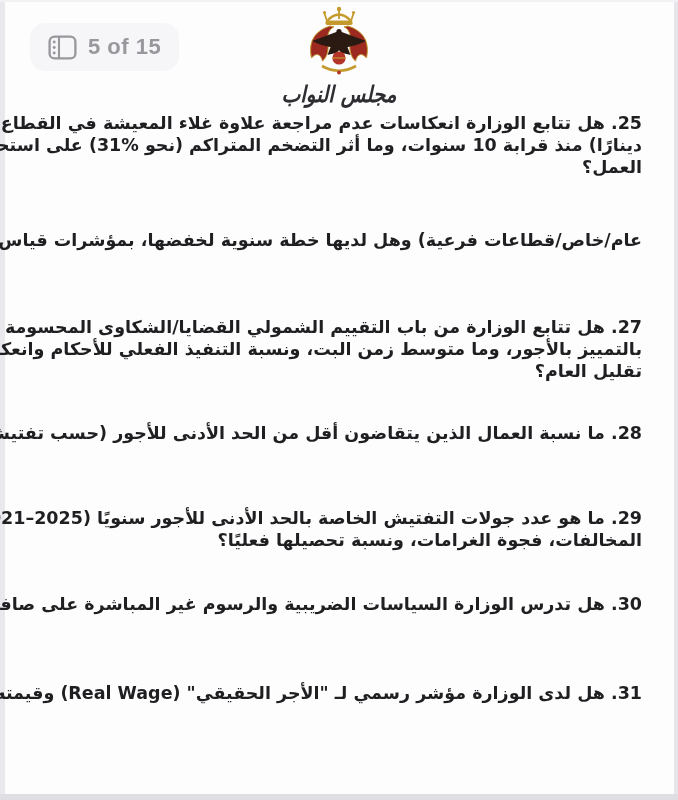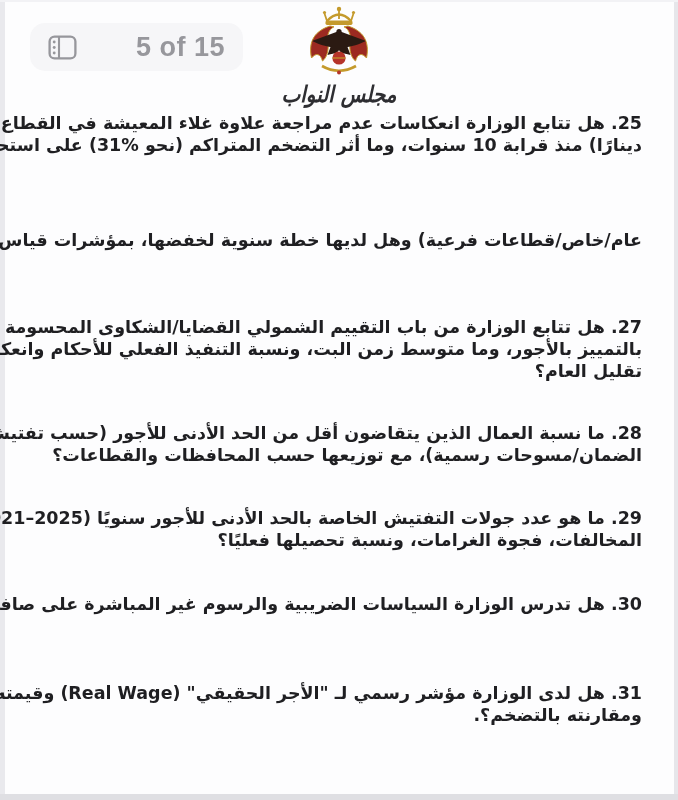--- a/index.html
+++ b/index.html
@@ -20,22 +20,22 @@
   
   .page-indicator{
     position:absolute;left:30px;top:23px;height:48px;
     display:flex;align-items:center;gap:11px;
     padding:0 18px;border-radius:15px;
     background:#f6f6f8;
     cursor:pointer;
   }
   .page-indicator .label{
     font-family:"Liberation Sans","DejaVu Sans",sans-serif;
-    font-size:27px;font-weight:600;color:#97979c;
-    letter-spacing:.5px;white-space:nowrap;margin-left:48px;
+    font-size:22px;font-weight:600;color:#97979c;
+    letter-spacing:.5px;white-space:nowrap;
   }
   .page-indicator svg{display:block;}
 
   
   .emblem-wrap{
     position:absolute;top:5px;left:0;right:0;
     text-align:center;
     font-style:italic;
   }
   .emblem-wrap svg{display:block;margin:0 auto;}
@@ -108,44 +108,43 @@
 
       <path d="M25,61 Q42,70.5 59,61" fill="none" stroke-width="2.6" stroke="#c49a2c"></path>
       <circle cx="42" cy="67.5" r="2" fill="#b5342a"></circle>
     </svg>
     <div class="calligraphy">مجلس النواب</div>
   </div>
 
   <div class="question q25">
     <div class="q-line">25. هل تتابع الوزارة انعكاسات عدم مراجعة علاوة غلاء المعيشة في القطاع العام (135</div>
     <div class="q-line">دينارًا) منذ قرابة 10 سنوات، وما أثر التضخم المتراكم (نحو %31) على استحداث فرص</div>
+    <div class="q-line">العمل؟</div>
   </div>
 
   <div class="question q26">
     <div class="q-line">عام/خاص/قطاعات فرعية) وهل لديها خطة سنوية لخفضها، بمؤشرات قياس واضحه؟</div>
   </div>
 
   <div class="question q27">
     <div class="q-line">27. هل تتابع الوزارة من باب التقييم الشمولي القضايا/الشكاوى المحسومة سنويًا المتعلقة</div>
     <div class="q-line">بالتمييز بالأجور، وما متوسط زمن البت، ونسبة التنفيذ الفعلي للأحكام وانعكاس ذلك على</div>
     <div class="q-line">تقليل العام؟</div>
   </div>
 
   <div class="question q28">
     <div class="q-line">28. ما نسبة العمال الذين يتقاضون أقل من الحد الأدنى للأجور (حسب تفتيش الوزارة/بيانات</div>
-    <div class="q-line">الضمان/مسوحات رسمية)، مع توزيعها حسب المحافظات والقطاعات؟</div>
   </div>
 
   <div class="question q29">
     <div class="q-line">29. ما هو عدد جولات التفتيش الخاصة بالحد الأدنى للأجور سنويًا ‪(2021–2025)‬، وعدد</div>
     <div class="q-line">المخالفات، فجوة الغرامات، ونسبة تحصيلها فعليًا؟</div>
   </div>
 
   <div class="question q30">
     <div class="q-line">30. هل تدرس الوزارة السياسات الضريبية والرسوم غير المباشرة على صافي الأجر</div>
   </div>
 
   <div class="question q31">
     <div class="q-line">31. هل لدى الوزارة مؤشر رسمي لـ "الأجر الحقيقي" ‪(Real Wage)‬ وقيمته السنوية</div>
-    <div class="q-line">ومقارنته بالتضخم؟.</div>
   </div>
 
 </div>
 
 </body></html>

